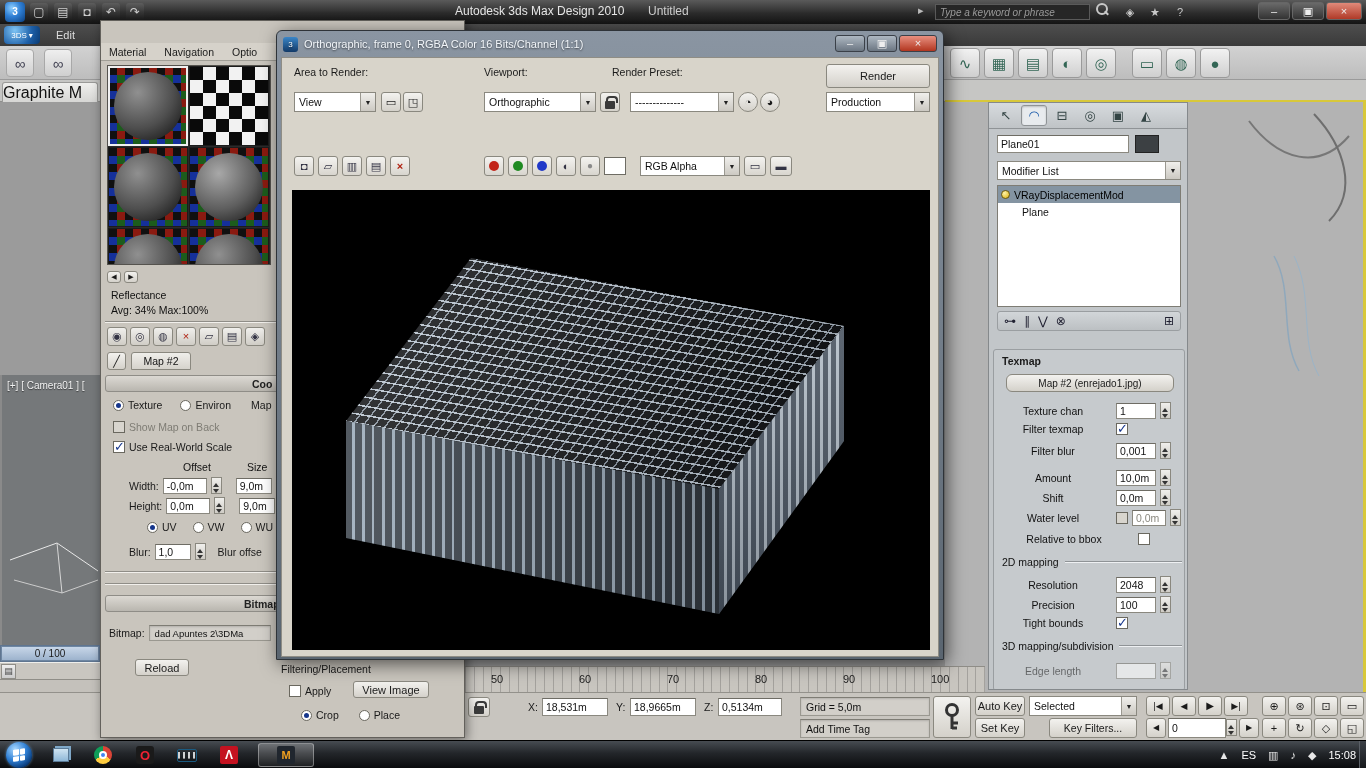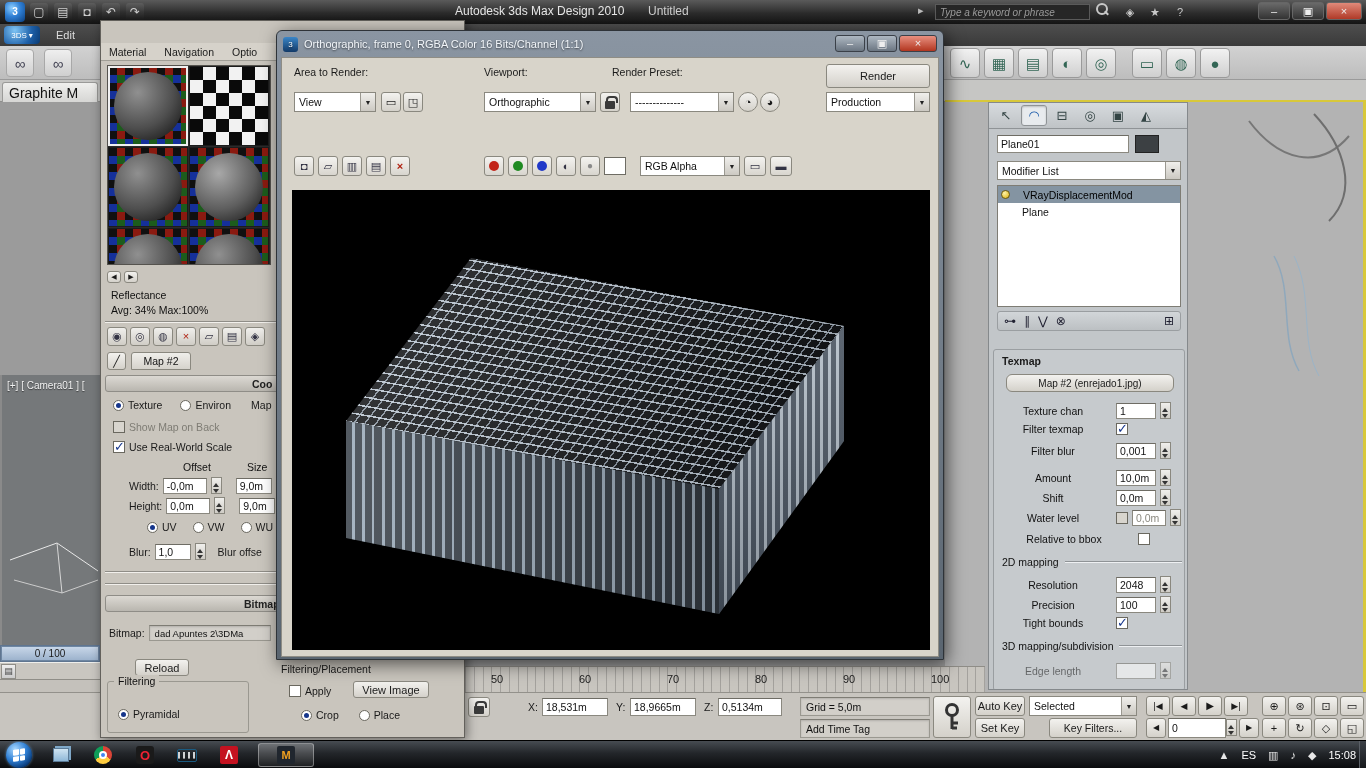--- a/index.html
+++ b/index.html
@@ -42,21 +42,21 @@
 .rib-icons .ic{width:28px;height:28px;border:1px solid #a8a8a8;border-radius:4px;background:linear-gradient(#efefef,#cfcfcf);color:#445;font-size:15px}
 .mt-icons{position:absolute;left:950px;top:2px;display:flex;gap:4px}
 .mt-icons .ic{width:30px;height:30px;border:1px solid #9a9a9a;border-radius:4px;background:linear-gradient(#f2f2f2,#cfcfcf);color:#365;font-size:15px}
 .mt-icons .gap{width:8px;border:none;background:none}
 .i-link::before{content:"∞"}
 .i-curve::before{content:"∿"}.i-schem::before{content:"▦"}.i-layer::before{content:"▤"}
 .i-mtl::before{content:"◐"}.i-rsetup::before{content:"◎"}.i-rfwin::before{content:"▭"}
 .i-teapot::before{content:"◍"}.i-rprod::before{content:"●"}
 
 .band-ribbon{position:absolute;left:0;top:80px;width:1366px;height:22px;background:#c6c6c4;border-bottom:1px solid #8f8f8d;z-index:1}
-.graphite-tab{position:absolute;left:2px;top:2px;width:96px;height:20px;background:linear-gradient(#efefed,#d6d6d4);border:1px solid #9a9a98;border-bottom:none;border-radius:3px 3px 0 0;font-size:14px;display:flex;align-items:center;padding-left:6px;white-space:nowrap;overflow:hidden}
+.graphite-tab{position:absolute;left:2px;top:2px;width:96px;height:20px;background:linear-gradient(#efefed,#d6d6d4);border:1px solid #9a9a98;border-bottom:none;border-radius:3px 3px 0 0;font-size:16px;display:flex;align-items:center;padding-left:0;white-space:nowrap;overflow:hidden}
 
 
 .vp-top{position:absolute;left:0;top:102px;width:100px;height:273px;background-color:#7f8284;background-image:repeating-linear-gradient(0deg,rgba(30,30,30,.22) 0 1px,transparent 1px 24px),repeating-linear-gradient(90deg,rgba(30,30,30,.22) 0 1px,transparent 1px 24px);border-left:2px solid #d8c83a;z-index:2}
 .vp-cam{position:absolute;left:0;top:375px;width:100px;height:270px;background:#75787a;border-left:2px solid #8a8a8a;z-index:2}
 .vp-label{position:absolute;left:5px;top:5px;color:#f2f2f2;font-size:10px;white-space:nowrap;text-shadow:0 1px 1px rgba(0,0,0,.5)}
 .axis-x{position:absolute;left:46px;top:228px;width:16px;height:2px;background:#c03a2a}
 .axis-y{position:absolute;left:46px;top:212px;width:2px;height:16px;background:#2a8a2a}
 
 .vp-right{position:absolute;left:945px;top:100px;width:421px;height:592px;background:#b3b3b3;border-top:2px solid #d8c83a;border-right:3px solid #d8c83a;z-index:2}
 
@@ -186,21 +186,21 @@
 .swatch{width:22px;height:18px;background:#fff;border:1px solid #6e6c64}
 
 
 .cp{position:absolute;left:988px;top:102px;width:200px;height:588px;background:#c2c6c9;border:1px solid #85898c;z-index:3;overflow:hidden}
 .cp-tabs{position:absolute;left:0;top:0;width:100%;height:26px;background:linear-gradient(#d7dbde,#bfc3c6);border-bottom:1px solid #8f9396;display:flex;gap:2px;padding:2px 4px}
 .cp-tab{width:26px;height:21px;display:flex;align-items:center;justify-content:center;font-size:13px;color:#344;border:1px solid transparent;border-radius:3px}
 .cp-tab.active{background:#e8ebee;border-color:#8f9396;box-shadow:inset 0 1px 2px rgba(0,0,0,.2)}
 .i-create::before{content:"↖"}.i-modify::before{content:"◠";color:#1a5aaa}.i-hier::before{content:"⊟"}
 .i-motion::before{content:"◎"}.i-disp::before{content:"▣"}.i-util::before{content:"◭"}
 .stack{position:absolute;left:8px;top:82px;width:184px;height:122px;background:#fff;border:1px solid #7e7c74;font-size:10.5px}
-.stackrow{height:17px;display:flex;align-items:center;gap:13px;padding:0 3px;white-space:nowrap}
+.stackrow{height:17px;display:flex;align-items:center;gap:4px;padding:0 3px;white-space:nowrap}
 .stackrow.sel{background:#8494a2;color:#000}
 .stackrow.child{padding-left:24px}
 .bulb{width:9px;height:9px;border-radius:50%;background:radial-gradient(circle at 35% 30%,#fff3a8,#e8c53a 70%,#9a7d14);border:1px solid #6e5a10}
 .stack-tools{position:absolute;left:8px;top:208px;width:184px;height:20px;display:flex;gap:8px;align-items:center;padding:0 6px;background:linear-gradient(#d2d6d9,#bcc0c3);border:1px solid #9a9ea1;border-radius:3px}
 .stack-tools .ic{font-size:12px;color:#223}
 .i-pin::before{content:"⊶"}.i-endres::before{content:"∥"}.i-unique::before{content:"⋁"}
 .i-remove::before{content:"⊗"}.i-cfg::before{content:"⊞"}
 .rollout{position:absolute;left:4px;top:246px;width:192px;height:342px;border:1px solid #9a9ea1;background:#c6cacd;border-radius:3px}
 .cprow{position:absolute;display:flex;align-items:center;gap:4px;width:100%}
 .cprow .rl{width:118px;text-align:center;font-size:10.5px;white-space:nowrap}
@@ -597,27 +597,20 @@
     <div class="me-groove" style="top:550px"></div>
     <div class="me-groove" style="top:562px"></div>
     <div class="rollhdr b2" style="top:574px">
       <span class="rtxt">Bitmap</span>
     </div>
     <div class="merow" style="left:8px;top:604px">
       <span class="lbl">Bitmap:</span>
       <span class="sunk" style="width:122px;height:16px;font-size:9.5px">dad Apuntes 2\3DMa</span>
     </div>
     <span class="btn" style="position:absolute;left:34px;top:638px;width:54px;height:17px">Reload</span>
-    <div class="fgroup">
-      <span class="legend">Filtering</span>
-      <div class="merow" style="left:10px;top:26px">
-        <span class="rb on"></span>
-        <span class="lbl">Pyramidal</span>
-      </div>
-    </div>
 
     <span class="lbl" style="position:absolute;left:180px;top:642px">Filtering/Placement</span>
     <div class="merow" style="left:188px;top:664px">
       <span class="cb"></span>
       <span class="lbl">Apply</span>
     </div>
     <span class="btn" style="position:absolute;left:252px;top:660px;width:76px;height:17px">View Image</span>
     <div class="merow" style="left:200px;top:688px">
       <span class="rb on"></span>
       <span class="lbl">Crop</span>

